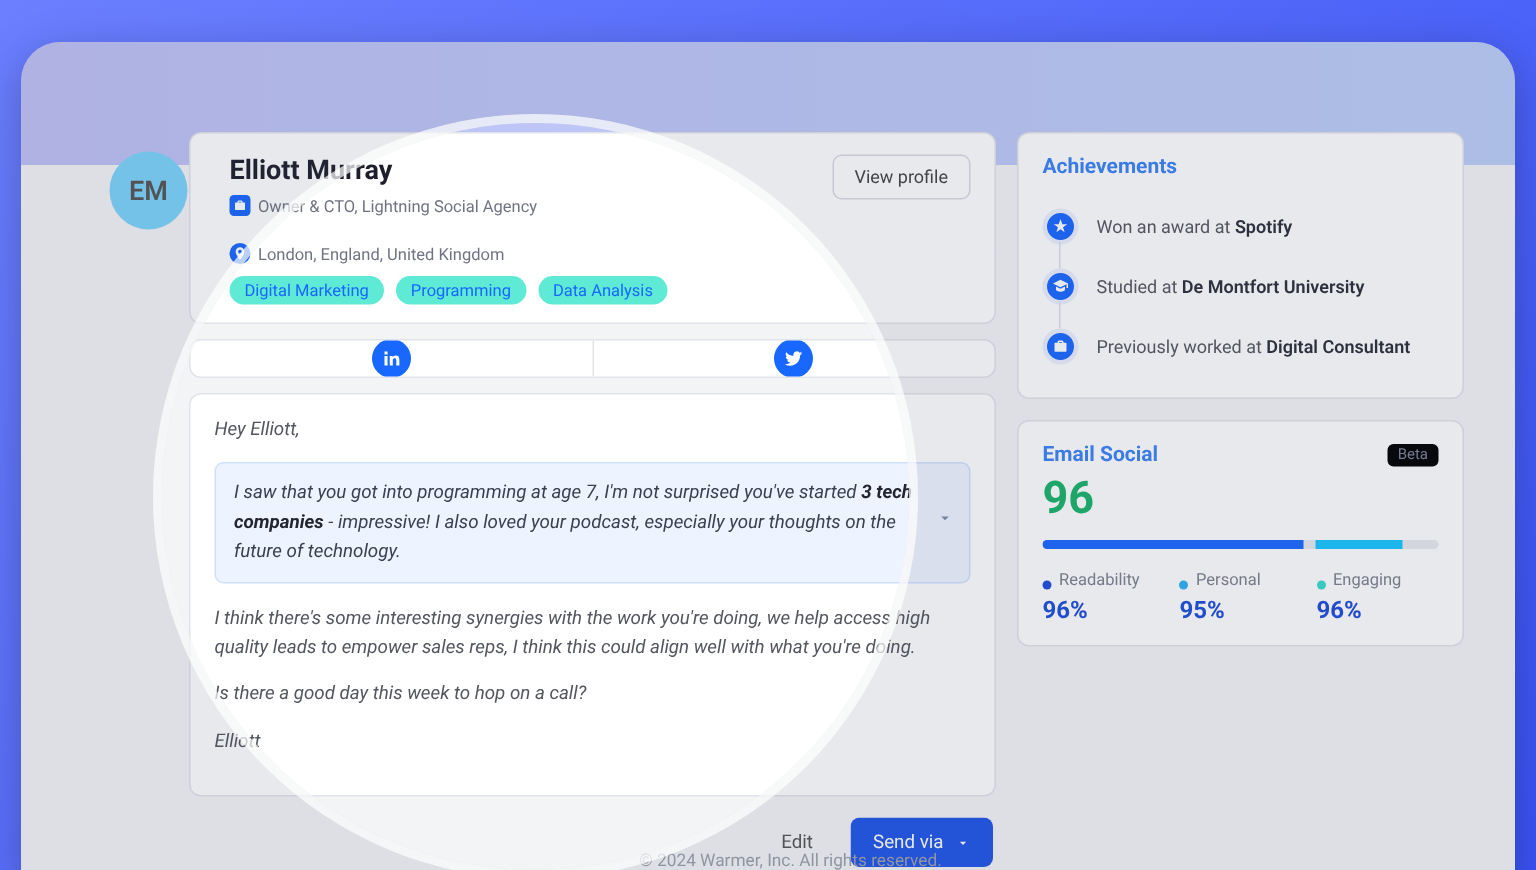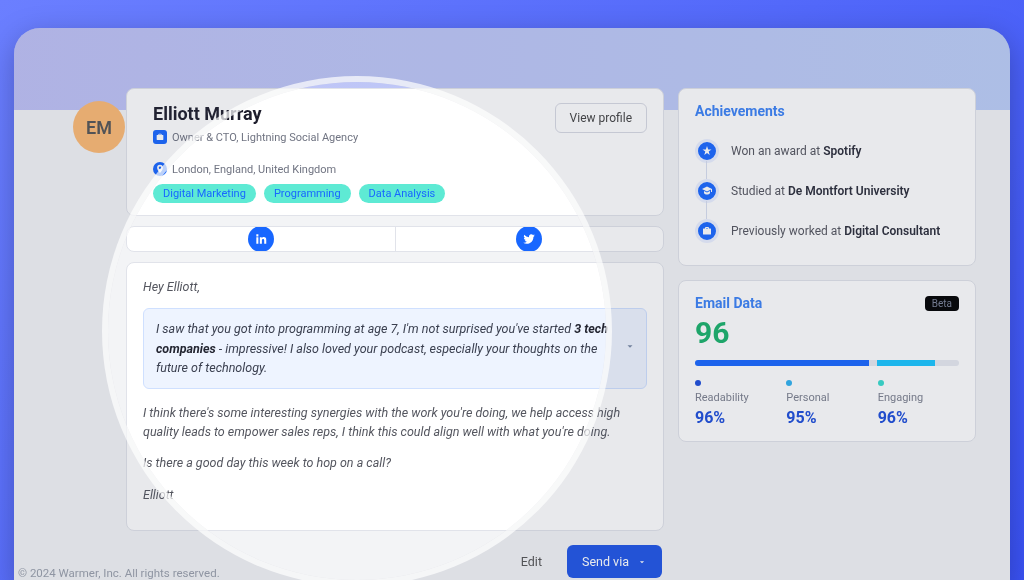--- a/index.html
+++ b/index.html
@@ -31,21 +31,21 @@
   
   .left { flex:1; display:flex; flex-direction:column; gap:10px; }
   .card {
     background:#fff; border:1px solid #e1e3ea; border-radius:8px;
     padding:14px 16px;
   }
   .profile-card { display:flex; flex-direction:column; gap:8px; padding:14px 16px 12px 16px;}
   .profile-top { display:flex; align-items:flex-start; gap:14px; }
   .avatar {
     width:52px; height:52px; border-radius:50%;
-    background:#fdba74; color:#555; font-weight:600; font-size:18px;
+    background:#7dd3fc; color:#555; font-weight:600; font-size:18px;
     display:flex; align-items:center; justify-content:center;
     margin-left:-70px; margin-top:-2px;
   }
   .avatar-spacer { width:0; }
   .profile-info { flex:1; }
   .profile-name { font-size:18px; font-weight:700; color:#1d1d2c; margin-bottom:6px; }
   .meta-row { display:flex; gap:18px; align-items:center; font-size:11px; color:#707482; margin-bottom:8px; flex-wrap:wrap;}
   .meta-item { display:flex; align-items:center; gap:5px; }
   .meta-ico { width:14px; height:14px; border-radius:3px; background:#1867ff; display:inline-flex; align-items:center; justify-content:center; }
   .meta-ico.pin { border-radius:50%; }
@@ -98,28 +98,28 @@
   .score-head { display:flex; justify-content:space-between; align-items:center;}
   .beta { font-size:10px; background:#000000; color:#7a8297; padding:2px 7px; border-radius:4px;}
   .score-val { font-size:30px; font-weight:700; color:#1ab26b; margin:4px 0 10px 0;}
   .score-bar { height:6px; border-radius:4px; background:#e7eaf1; overflow:hidden; display:flex; margin-bottom:14px;}
   .seg { height:100%; }
   .seg.blue { background:#1867ff; }
   .seg.teal { background:#18c5ff; }
   .seg.gap  { background:transparent; }
   .metrics { display:flex; gap:10px; }
   .metric { flex:1; }
-  .metric-label { display:flex; align-items:flex-start; gap:5px; font-size:11px; color:#7d818f; margin-bottom:4px;flex-direction:column;}
+  .metric-label { display:flex; align-items:flex-end; gap:5px; font-size:11px; color:#7d818f; margin-bottom:4px;}
   .dot { width:6px; height:6px; border-radius:50%; }
   .dot.b1{background:#1d4edb;} .dot.b2{background:#2fb1f0;} .dot.b3{background:#37dccf;}
   .metric-val { font-size:16px; font-weight:700; color:#1d4edb; }
 
   .footer {
-    position:absolute; bottom:8px; left:4px; width:100%;
-    text-align:left; font-size:11.5px; color:#9aa0ac;
+    position:absolute; bottom:8px; left:15px; width:100%;
+    text-align:center; font-size:11.5px; color:#9aa0ac;
   }
 
   
   .lens {
     position:absolute;
     left:94px; top:54px;
     width:498px; height:498px;
     border-radius:50%;
     box-shadow: 0 0 0 6px rgba(255,255,255,.7), 0 0 0 2000px rgba(64,72,100,.12);
     pointer-events:none;
@@ -240,21 +240,21 @@
                   <path d="M10 4h4a2 2 0 012 2v1h3a1 1 0 011 1v10a1 1 0 01-1 1H5a1 1 0 01-1-1V8a1 1 0 011-1h3V6a2 2 0 012-2zm0 3h4V6h-4v1z"></path>
                 </svg>
               </span>
             <span><span>Previously worked at </span><b>Digital Consultant</b></span>
           </div>
         </div>
       </div>
 
       <div class="card">
         <div class="score-head">
-          <div class="panel-title" style="margin-bottom:0">Email Data</div>
+          <div class="panel-title" style="margin-bottom:0">Email Social</div>
           <span class="beta">Beta</span>
         </div>
         <div class="score-val">96</div>
         <div class="score-bar">
           <div class="seg blue" style="width:66%"></div>
           <div class="seg gap" style="width:3%"></div>
           <div class="seg teal" style="width:22%"></div>
         </div>
         <div class="metrics">
           <div class="metric">

